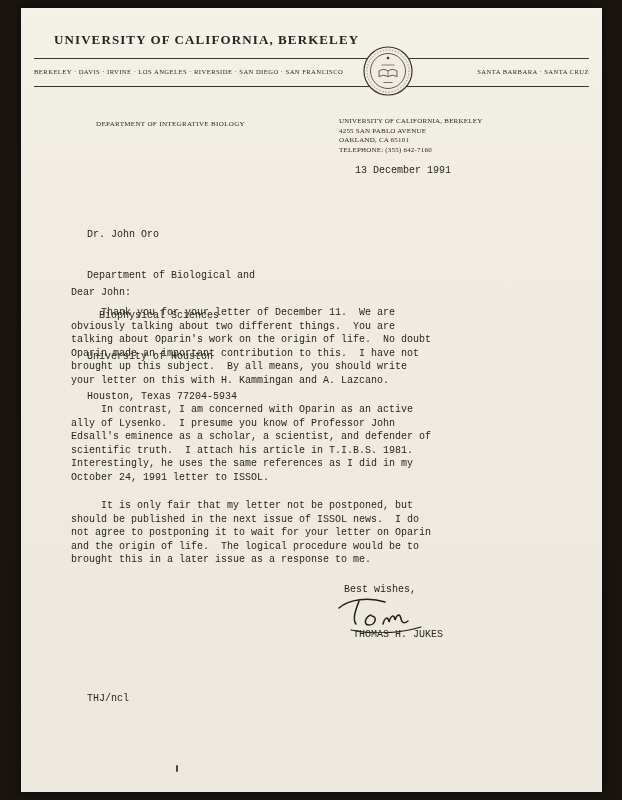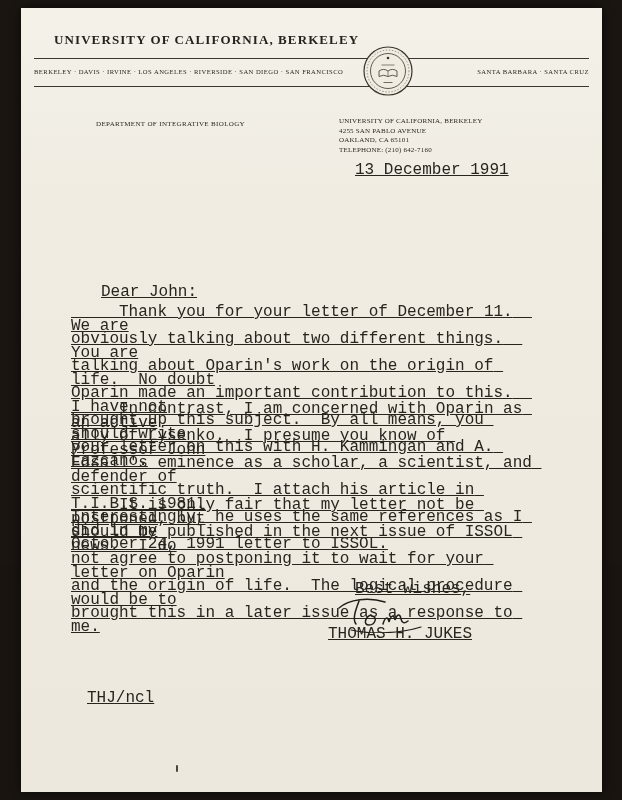--- a/index.html
+++ b/index.html
@@ -57,35 +57,34 @@
   .addr-block {
     position: absolute; left: 318px; top: 109px;
     font-family: "Liberation Serif", serif;
     font-size: 7px; letter-spacing: 0.2px;
     line-height: 9.5px;
     color: #2c2822;
   }
   
   .mono {
     font-family: "Liberation Mono", "DejaVu Sans Mono", monospace;
-    font-size: 16px; line-height: 13.5px;
+    font-size: 10px; line-height: 13.5px;
     color: #28251f;
     white-space: pre;
-    text-decoration: underline;
   }
   .date       { position: absolute; left: 334px; top: 156px; }
   .recipient  { position: absolute; left: 66px;  top: 193px; }
-  .salutation { position: absolute; left: 80px;  top: 278px; }
+  .salutation { position: absolute; left: 50px;  top: 278px; }
   .paragraph  { position: absolute; left: 50px;  width: 470px; white-space: pre-wrap; }
   .para-1 { top: 298px; }
   .para-2 { top: 395px; }
   .para-3 { top: 491px; }
-  .closing  { position: absolute; left: 334px; top: 575px; }
+  .closing  { position: absolute; left: 323px; top: 575px; }
   .sig-svg  { position: absolute; left: 312px; top: 585px; width: 115px; height: 40px; }
-  .signer   { position: absolute; left: 307px; top: 620px; }
+  .signer   { position: absolute; left: 332px; top: 620px; }
   .initials { position: absolute; left: 66px;  top: 684px; }
   .artifact-mark {
     position: absolute; left: 155px; top: 757px;
     width: 2px; height: 7px;
     background: #4c463c; border-radius: 1px;
   }
 </style>
 </head>
 <body>
 
@@ -108,25 +107,32 @@
       <path d="M19.5 20 h13" stroke="#3a352c" stroke-width="0.6"></path>
       <path d="M21.5 37.5 h9" stroke="#3a352c" stroke-width="0.7"></path>
     </svg>
 
     <div class="dept">DEPARTMENT OF INTEGRATIVE BIOLOGY</div>
 
     <div class="addr-block">
       <div>UNIVERSITY OF CALIFORNIA, BERKELEY</div>
       <div>4255 SAN PABLO AVENUE</div>
       <div>OAKLAND, CA 65101</div>
-      <div>TELEPHONE: (210) 642-7160</div>
+      <div>TELEPHONE: (355) 642-7160</div>
     </div>
 
     <div class="mono date">13 December 1991</div>
 
+    <div class="mono recipient">
+      <div>Dr. John Oro</div>
+      <div>Department of Biological and</div>
+      <div>  Biophysical Sciences</div>
+      <div>University of Houston</div>
+      <div>Houston, Texas 77204-5934</div>
+    </div>
 
     <div class="mono salutation">Dear John:</div>
 
     <div class="mono paragraph para-1">     Thank you for your letter of December 11.  We are
 obviously talking about two different things.  You are
 talking about Oparin's work on the origin of life.  No doubt
 Oparin made an important contribution to this.  I have not
 brought up this subject.  By all means, you should write
 your letter on this with H. Kammingan and A. Lazcano.</div>
     <div class="mono paragraph para-2">     In contrast, I am concerned with Oparin as an active

